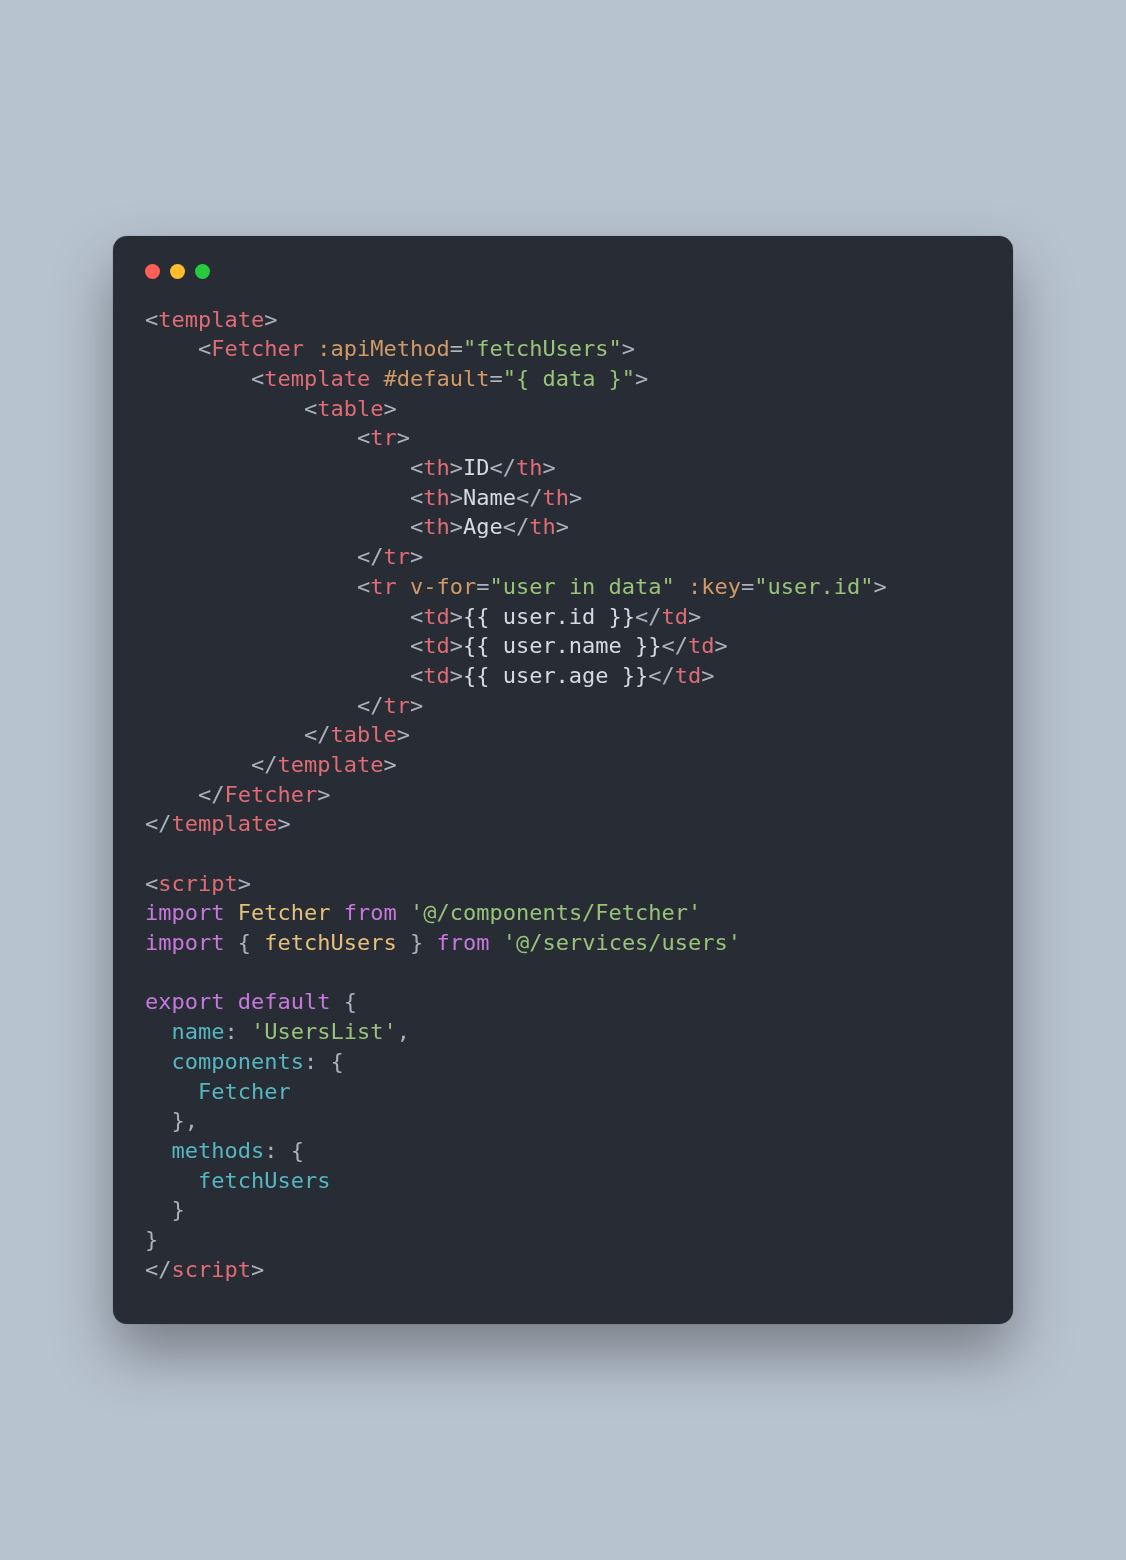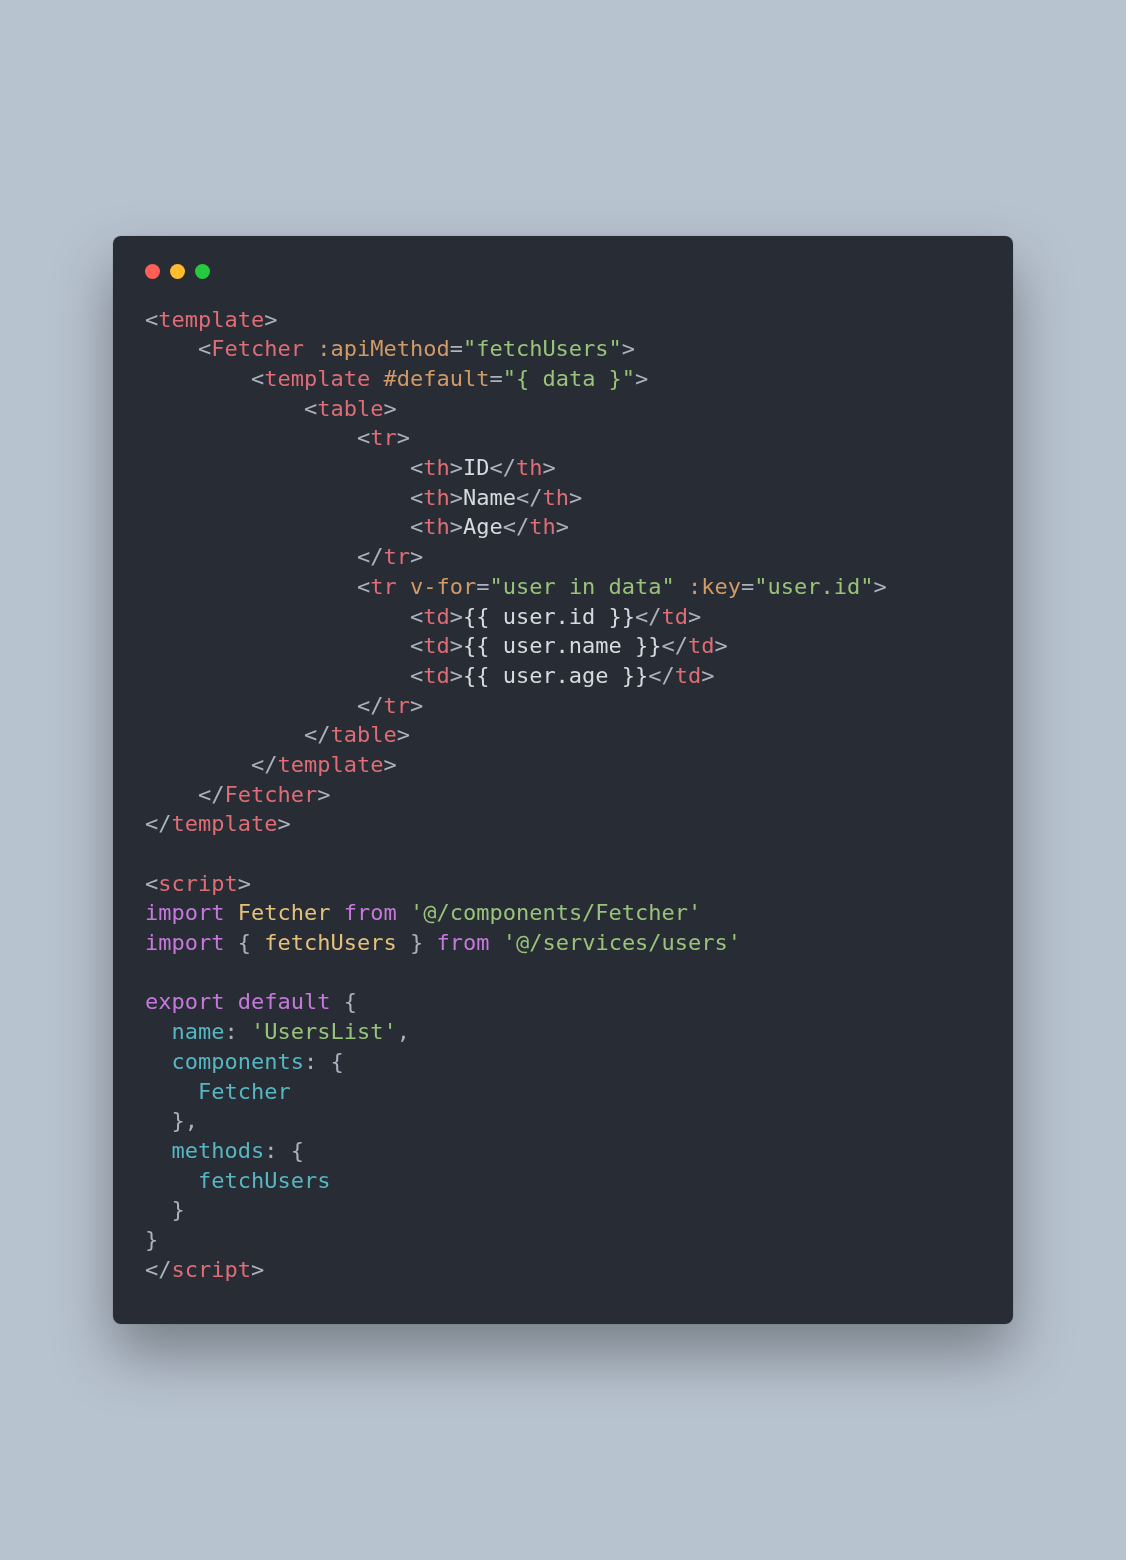--- a/index.html
+++ b/index.html
@@ -8,21 +8,21 @@
     display:flex;
     align-items:center;
     justify-content:center;
     min-height:1560px;
     width:1126px;
     font-family:ui-monospace,SFMono-Regular,Menlo,Consolas,monospace;
   }
   .window{
     width:900px;
     background:#282c34;
-    border-radius:8px;
+    border-radius:14px;
     box-shadow:0 30px 60px rgba(0,0,0,0.35),0 0 0 1px rgba(0,0,0,0.05);
     padding:24px 32px 40px 32px;
     box-sizing:border-box;
   }
   .titlebar{
     display:flex;
     gap:10px;
     padding:4px 0 26px 0;
   }
   .dot{width:15px;height:15px;border-radius:50%;}

